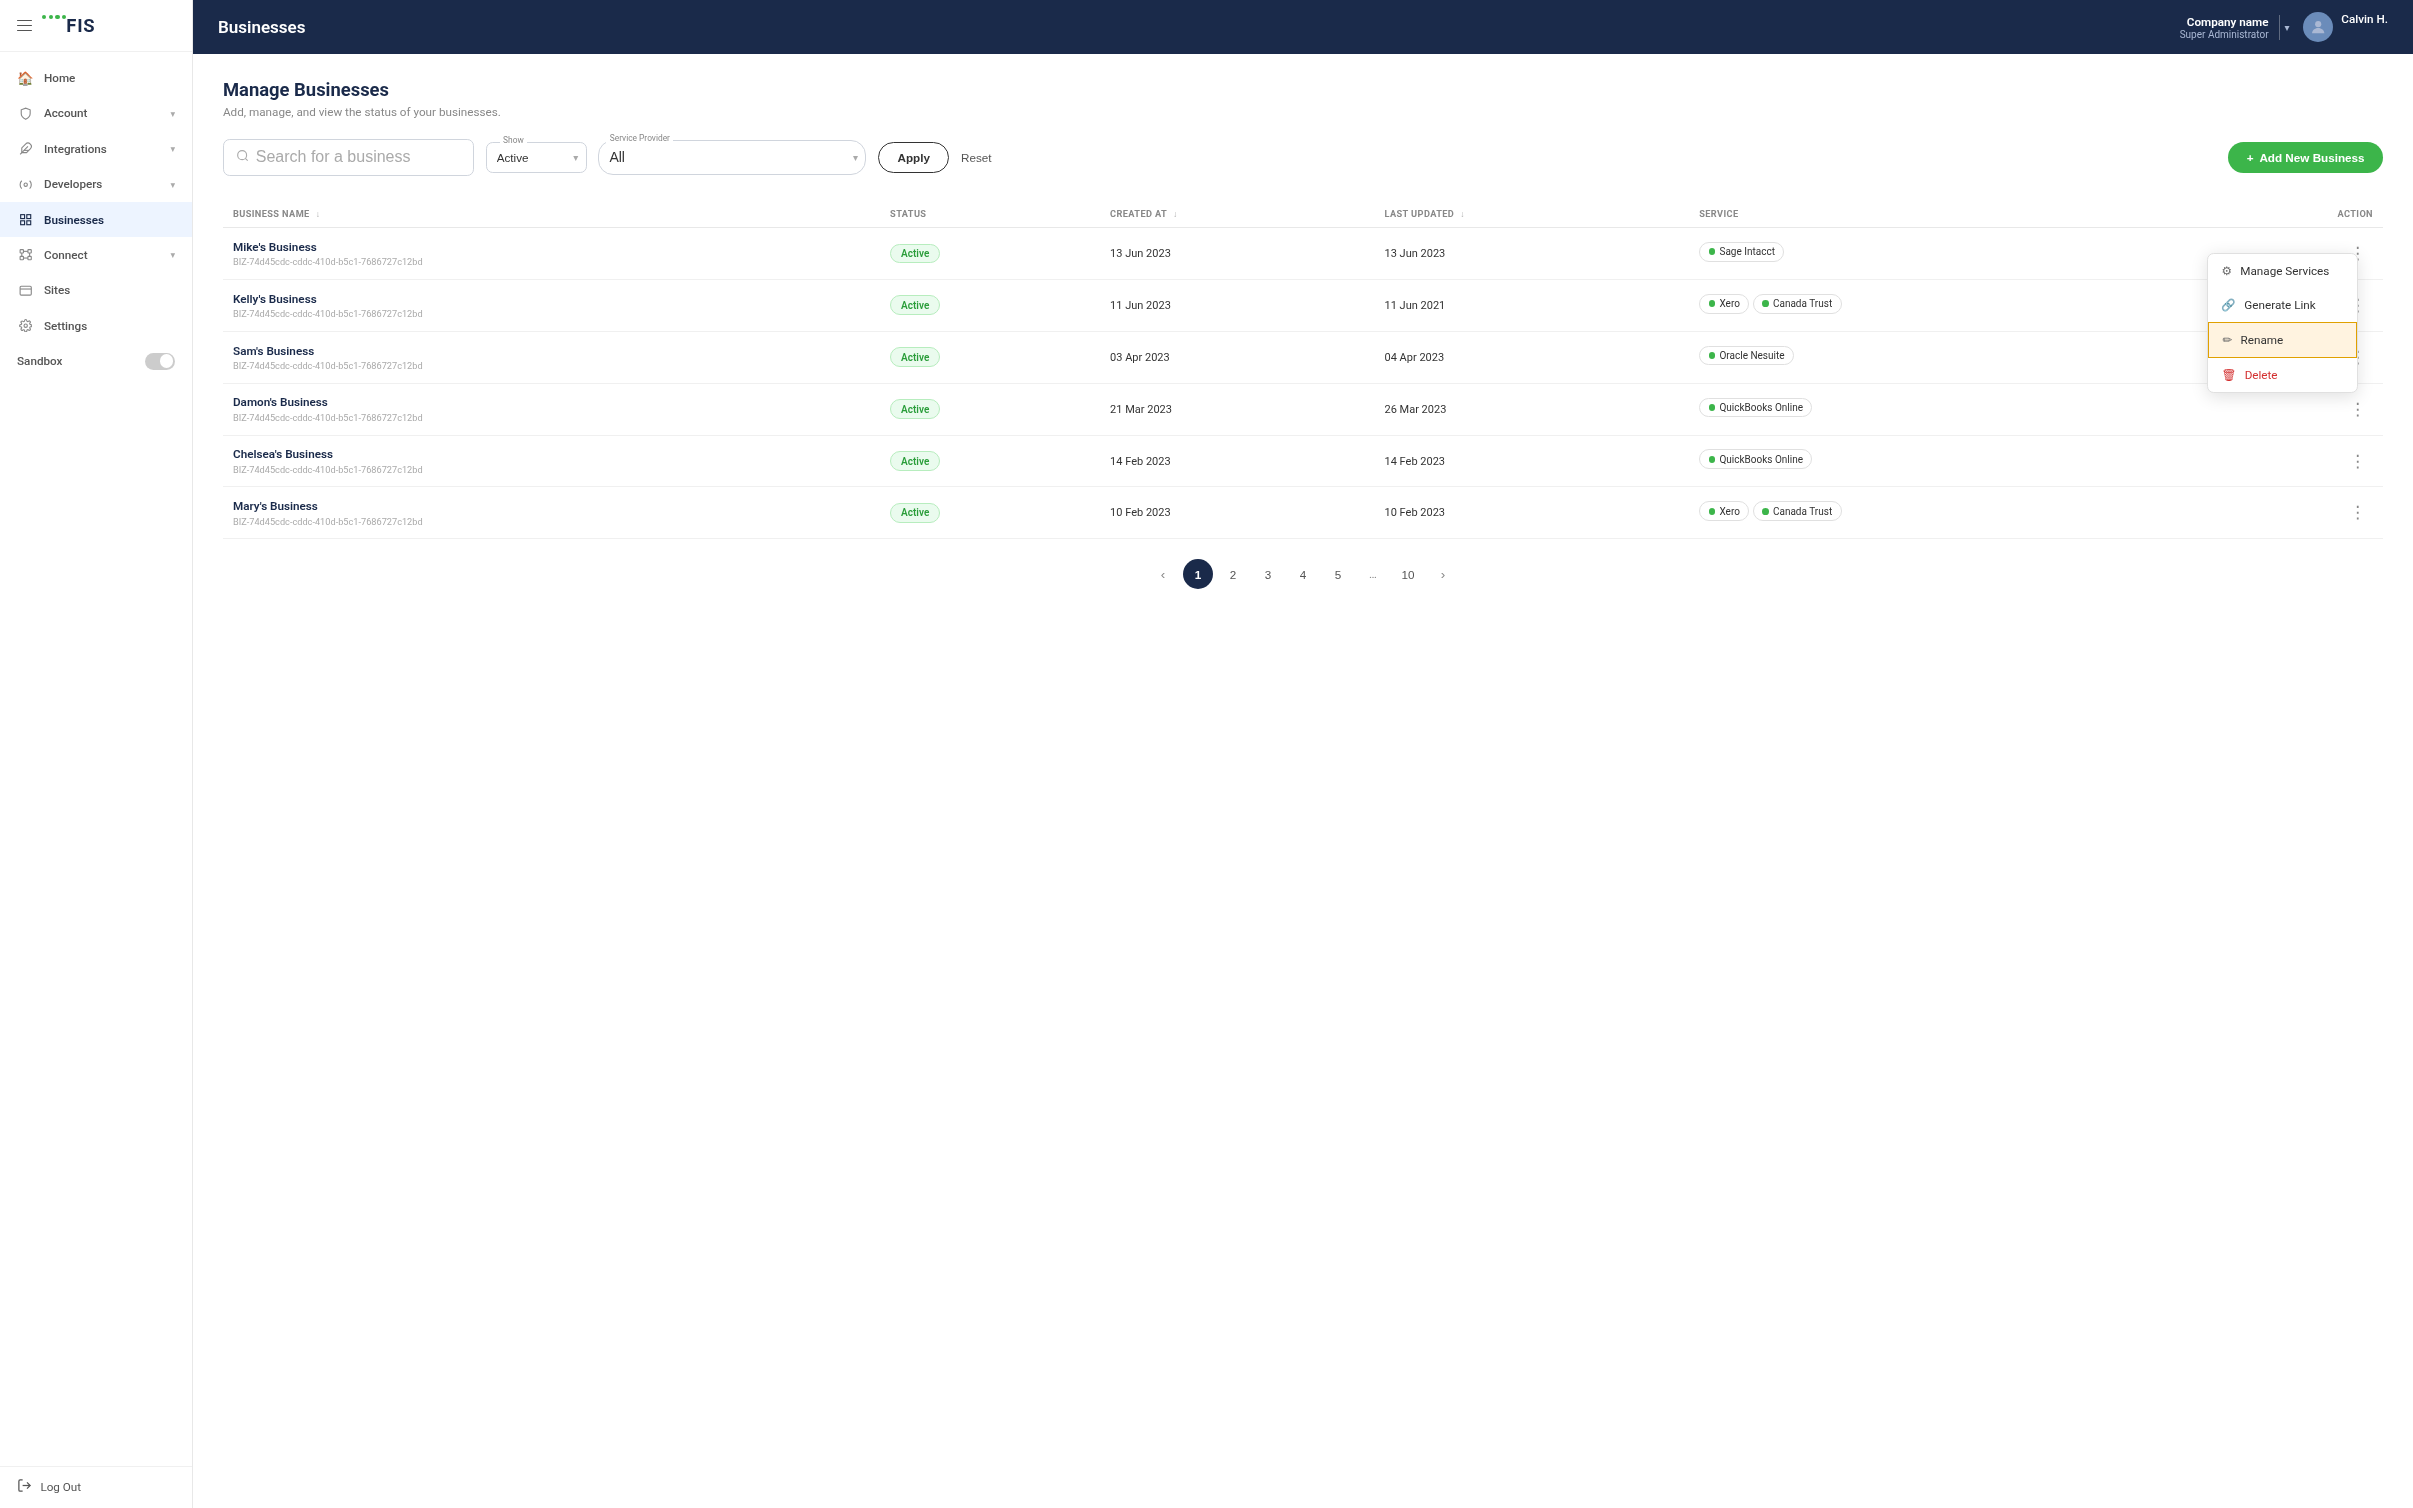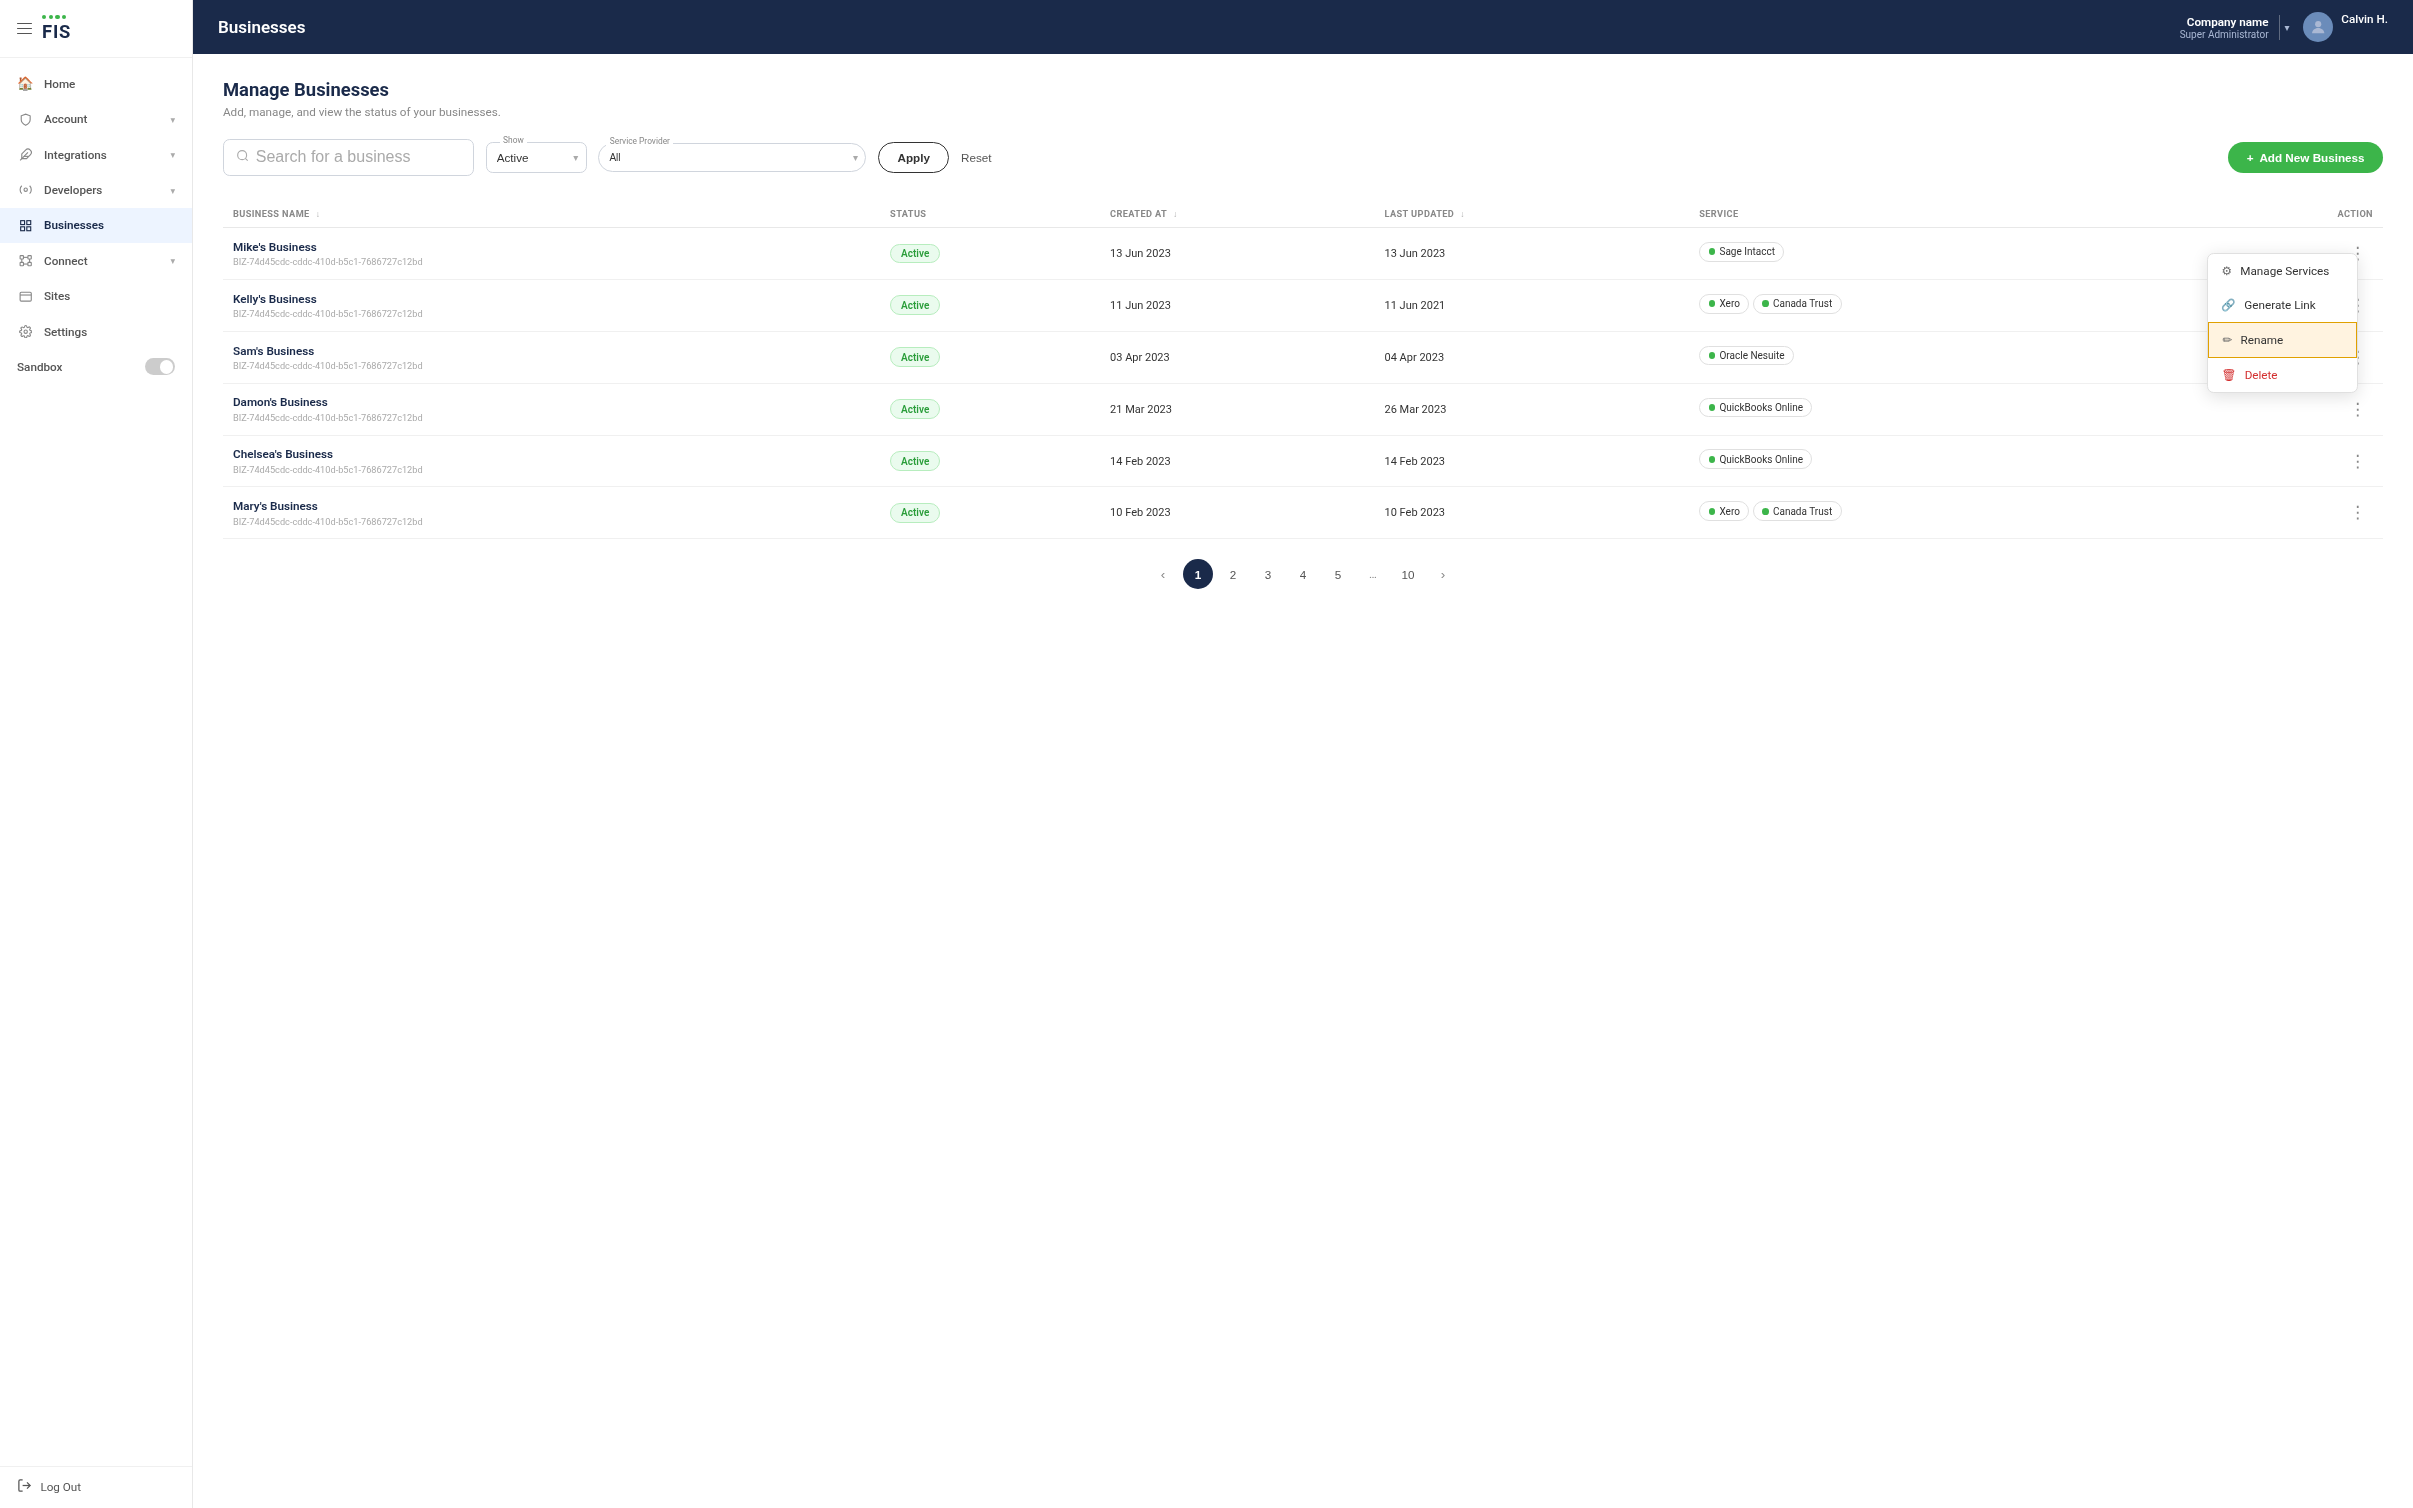--- a/index.html
+++ b/index.html
@@ -116,21 +116,21 @@
       appearance: none; cursor: pointer; min-width: 101px; outline: none;
     }
     .filter-select-arrow {
       position: absolute; right: 8.4px; top: 50%; transform: translateY(-50%); color: #aaa; font-size: 10px; pointer-events: none;
     }
 
     .service-provider-wrapper { position: relative; flex: 1; min-width: 168px; max-width: 268px; }
     .service-provider-label { position: absolute; top: -6.7px; left: 8px; background: #fff; font-size: 8.4px; color: #888; padding: 0 3.4px; z-index: 1; }
     .service-provider-select {
       width: 100%; border: 1.3px solid #d0d5dd; border-radius: 15px; background: #fff;
-      padding: 8.4px 27px 8.4px 10px; font-size: 10px; color: #333;
+      padding: 8.4px 27px 8.4px 10px; font-size: 14px; color: #333;
       appearance: none; cursor: pointer; outline: none;
     }
     .service-provider-arrow { position: absolute; right: 8.4px; top: 50%; transform: translateY(-50%); color: #aaa; font-size: 10px; pointer-events: none; }
 
     .apply-btn {
       padding: 8.4px 18.4px; border: 1.3px solid #333; border-radius: 20px; background: #fff;
       font-size: 11.7px; font-weight: 600; color: #333; cursor: pointer;
     }
     .reset-btn { background: none; border: none; font-size: 11.7px; color: #555; cursor: pointer; font-weight: 500; }
     .add-business-btn {
@@ -196,21 +196,21 @@
 </head>
 <body>
 
 <aside class="sidebar">
   <div class="sidebar-logo">
     <div class="hamburger">
       <span></span>
         <span></span>
         <span></span>
     </div>
-    <div style="display:flex;flex-direction:column;align-items:flex-start;">
+    <div style="display:flex;flex-direction:row;align-items:flex-start;">
       <div class="logo-dots">
         <div class="logo-dot"></div>
         <div class="logo-dot"></div>
         <div class="logo-dot"></div>
         <div class="logo-dot"></div>
       </div>
       <span class="logo-text">FIS</span>
     </div>
   </div>
   <nav class="sidebar-nav">

